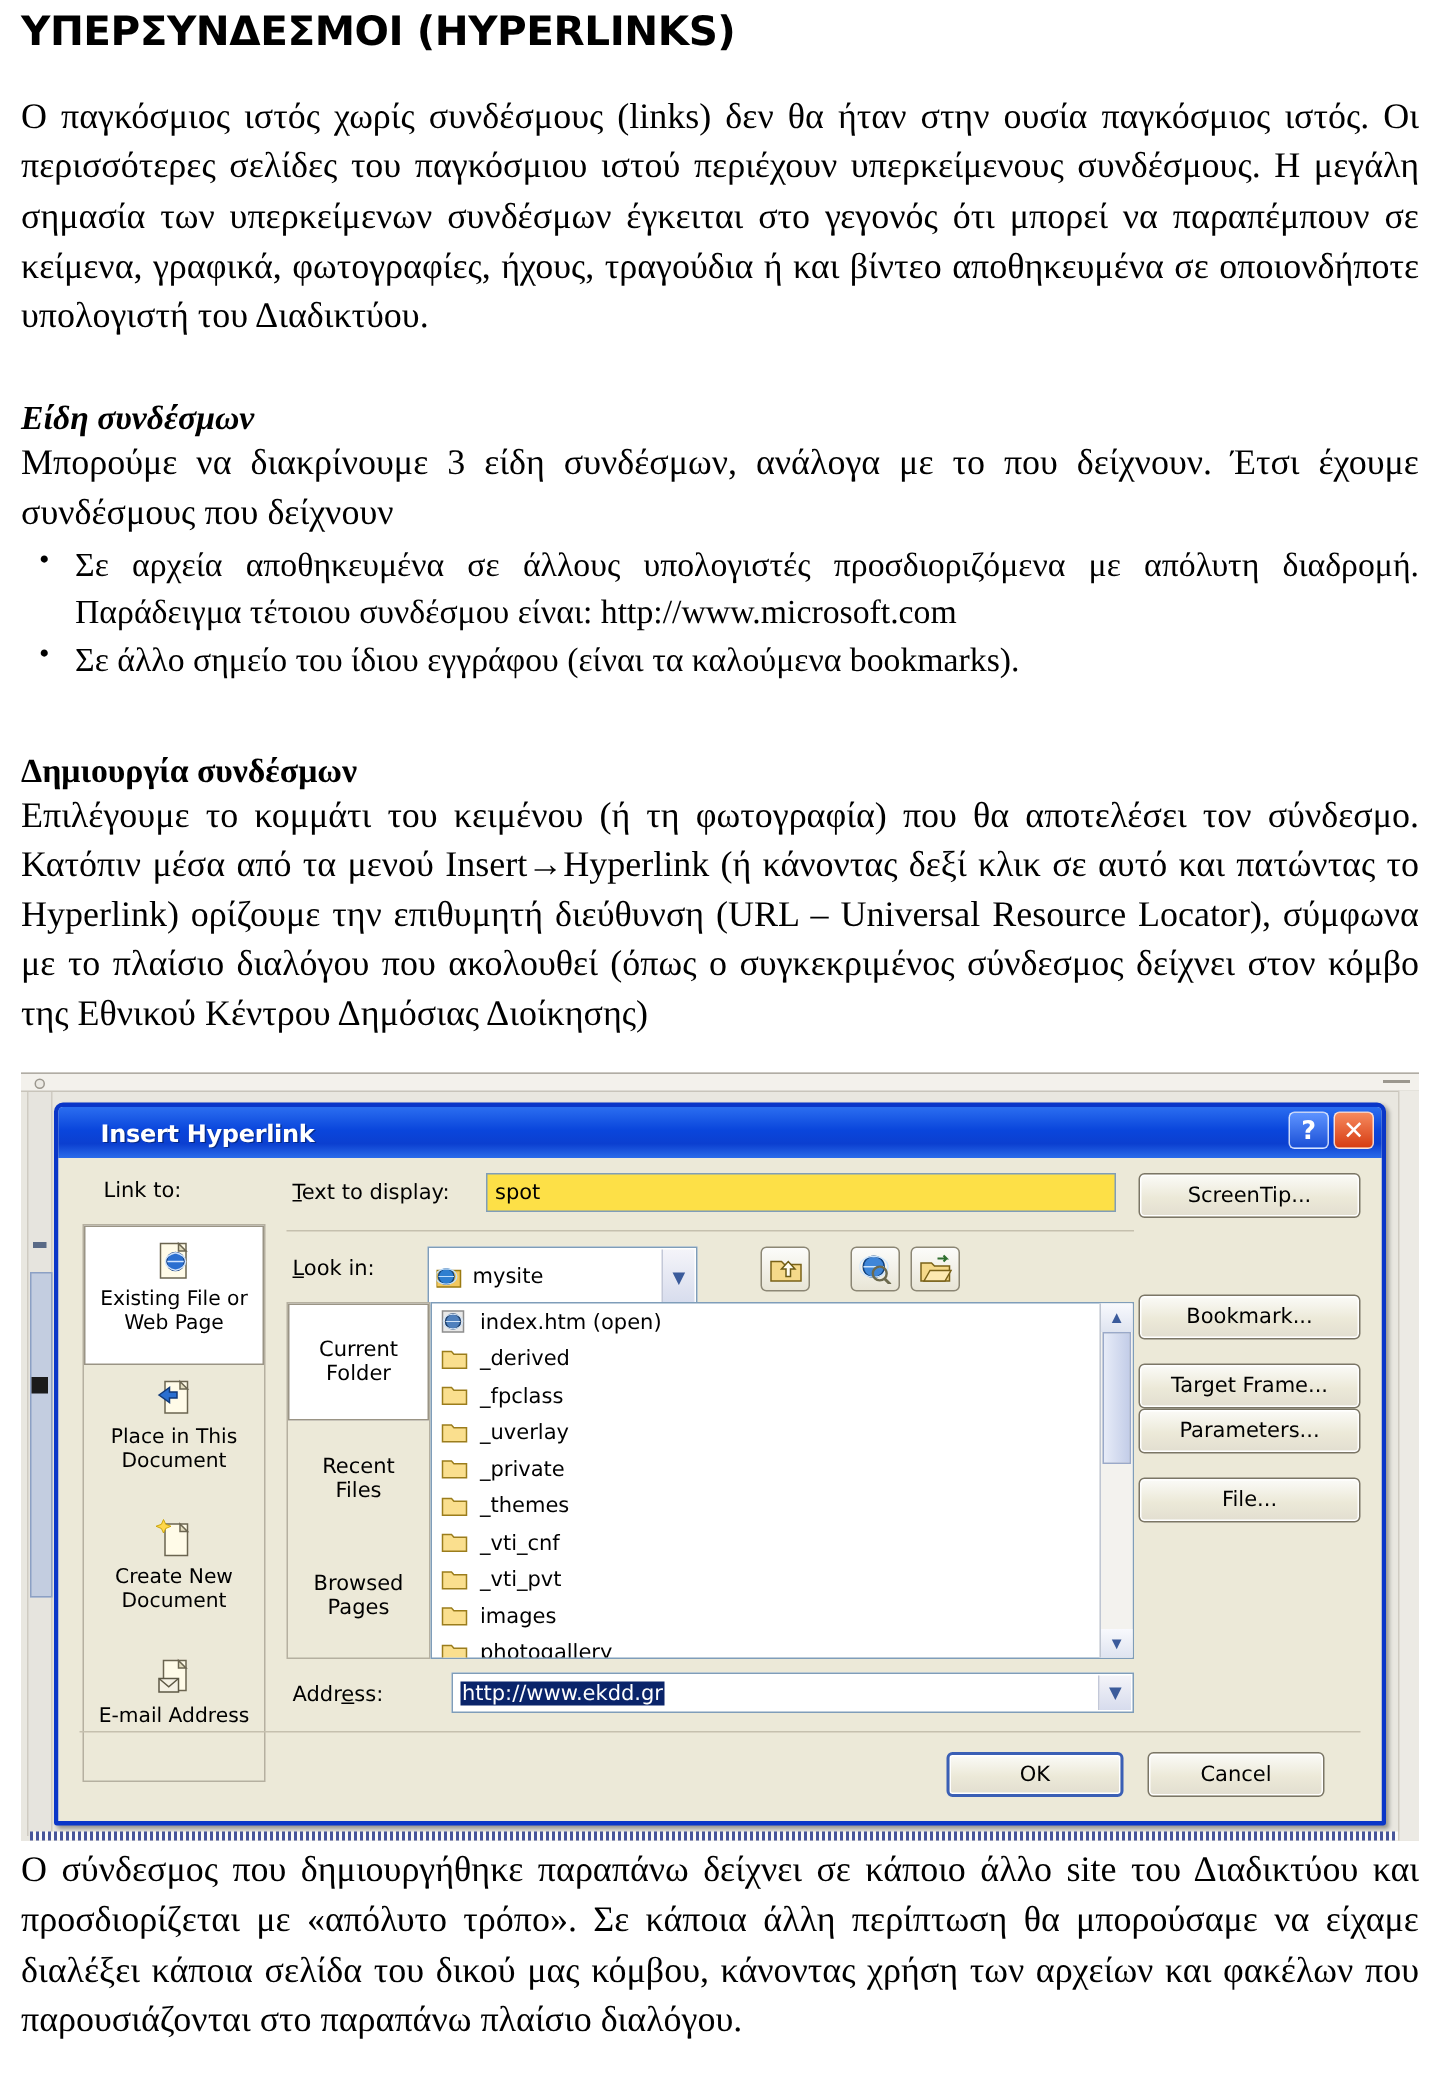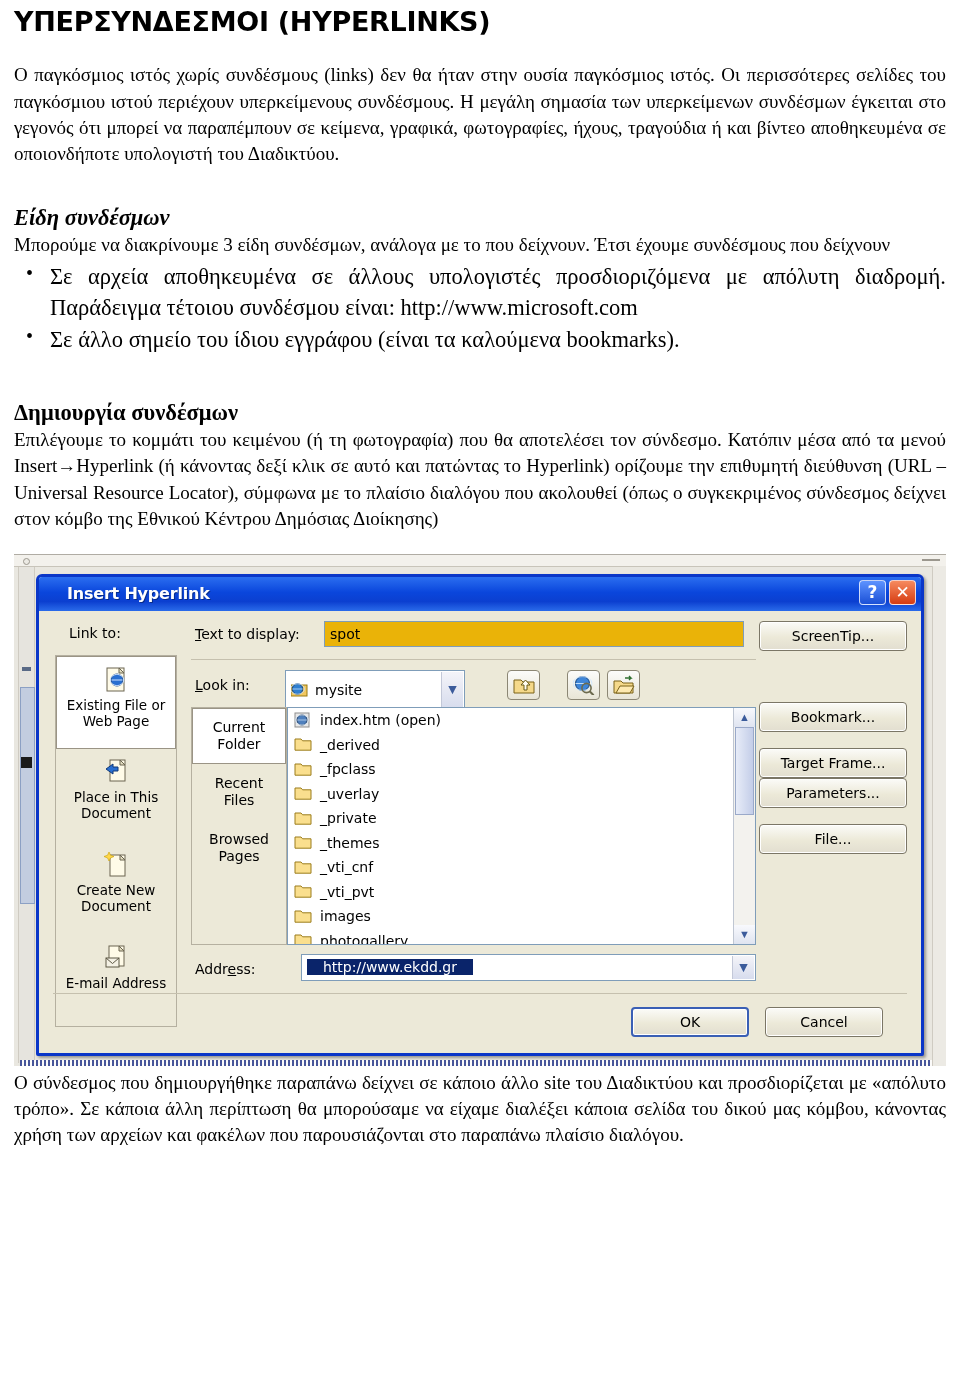--- a/index.html
+++ b/index.html
@@ -28,21 +28,21 @@
     font-family: "DejaVu Sans", "Liberation Sans", sans-serif;
     font-size: 27px;
     font-weight: bold;
     letter-spacing: -0.3px;
     margin: 8px 0 26px 0;
     padding: 0;
     line-height: 1.05;
   }
 
   p.para {
-    font-size: 19px;
+    font-size: 24px;
     line-height: 1.38;
     text-align: justify;
     margin: 0 0 2px 0;
     hyphens: none;
   }
 
   .section-head {
     font-size: 22.5px;
     font-weight: bold;
     font-style: italic;
@@ -281,21 +281,21 @@
     margin-bottom: 0;
   }
   .fld-label {
     font-family: "DejaVu Sans", "Liberation Sans", sans-serif;
     font-size: 14px;
     color: #000;
   }
   .fld-label .u { text-decoration: underline; }
 
   .textbox {
-    background: #eab308;
+    background: #fde047;
     border: 1px solid #7f9db9;
     box-sizing: border-box;
     font-family: "DejaVu Sans", "Liberation Sans", sans-serif;
     font-size: 14px;
     color: #000;
     display: flex;
     align-items: center;
     padding-left: 5px;
   }
 
@@ -377,41 +377,41 @@
   }
 
   
   .subrail {
     position: absolute;
     background: #ece9d8;
     border: 1px solid #b5b0a0;
     box-sizing: border-box;
   }
   .subrail-item {
-    height: 56px;
+    height: 78px;
     display: flex;
     align-items: center;
     justify-content: center;
     text-align: center;
     font-family: "DejaVu Sans", "Liberation Sans", sans-serif;
     font-size: 14px;
     line-height: 1.2;
     color: #000;
     white-space: pre-line;
     box-sizing: border-box;
   }
   .subrail-item.selected {
     background: #ffffff;
     border: 1px solid #9a9485;
   }
 
   .addr-value-sel {
     background: #0a246a;
     color: #ffffff;
-    padding: 0 16px;
+    padding: 0 1px;
   }
 
   .dlg-footer-sep {
     position: absolute;
     left: 14px; right: 14px;
     height: 1px;
     background: #c5c0ae;
   }
   .footer-btn {
     width: 118px;

